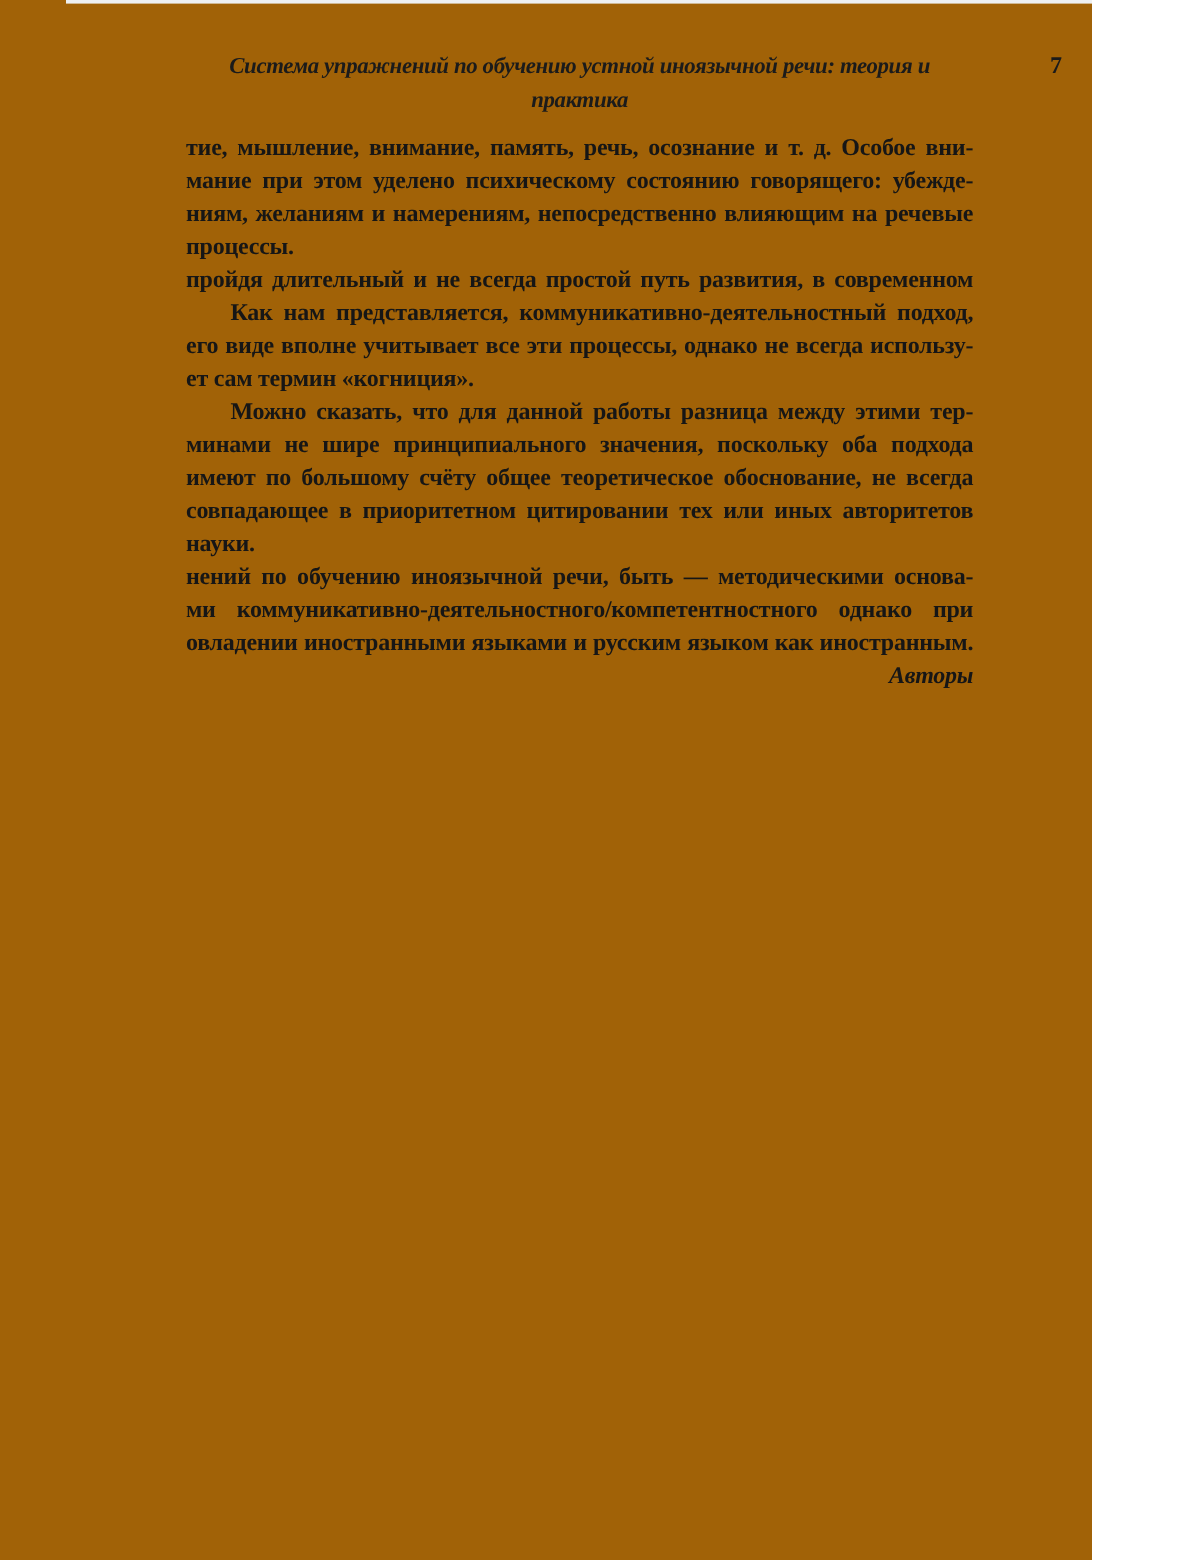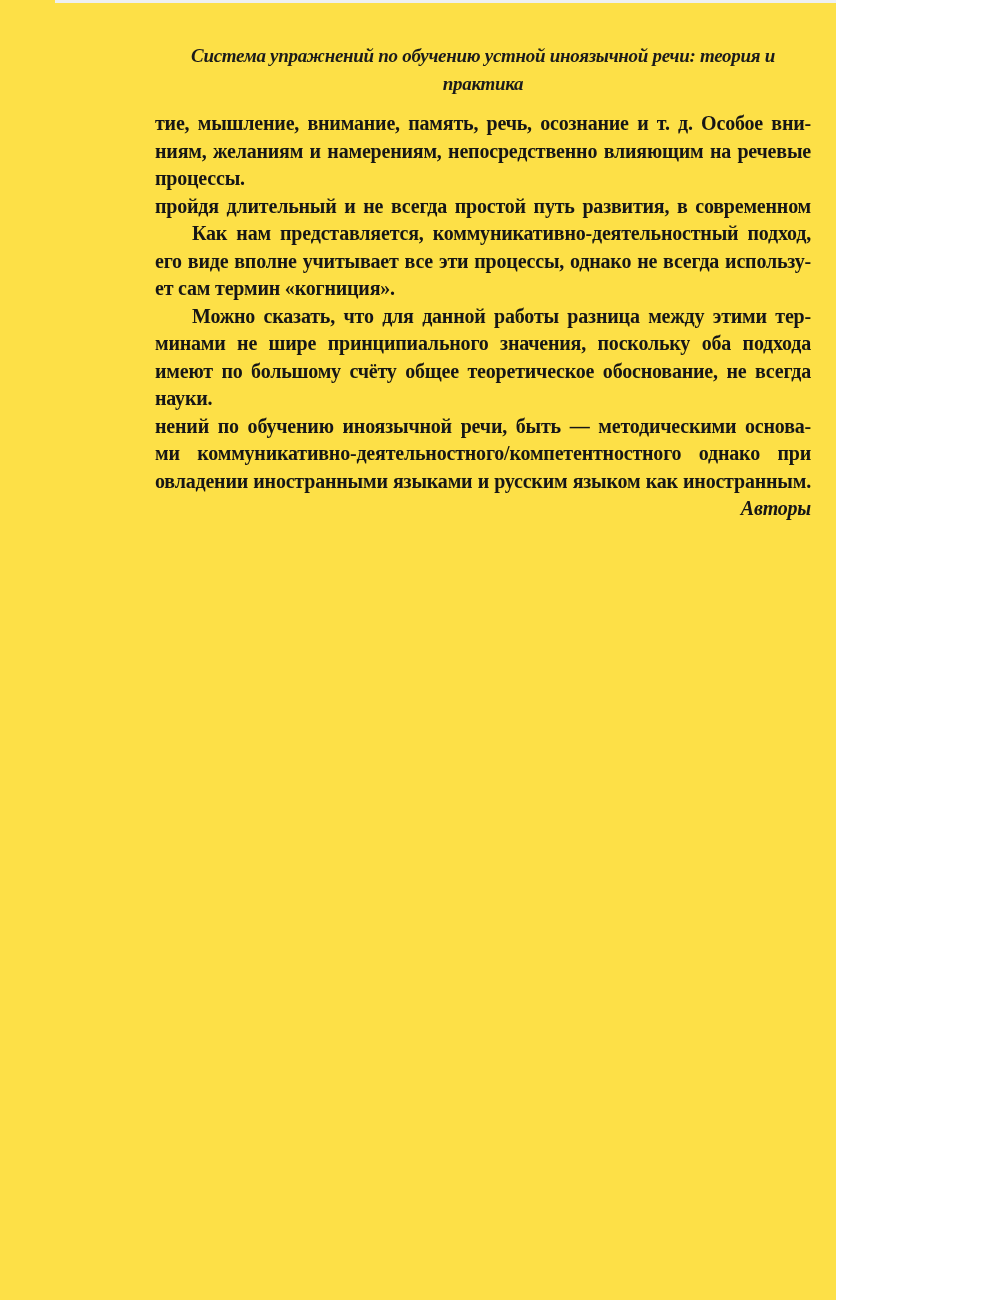--- a/index.html
+++ b/index.html
@@ -1,21 +1,21 @@
 <!DOCTYPE html>
 <html><head>
 <meta charset="utf-8">
 <style>
   * { margin: 0; padding: 0; box-sizing: border-box; }
   html, body { background: #ffffff; }
   .page {
     position: relative;
-    width: 836px;
+    width: 910px;
     height: 1300px;
-    background: #fde047;
+    background: #a16207;
     overflow: hidden;
     font-family: "Liberation Serif", "DejaVu Serif", serif;
     color: #161616;
   }
   .scan-edge {
     position: absolute;
     top: 0;
     left: 55px;
     width: 905px;
     height: 3px;
@@ -80,31 +80,33 @@
 <div class="page">
   <div class="scan-edge"></div>
 
   <div class="header-row">
     <span class="running-title">Система упражнений по обучению устной иноязычной речи: теория и практика</span>
   </div>
   <div class="pagenum">7</div>
 
   <div class="text-block">
     <div class="ln">тие, мышление, внимание, память, речь, осознание и т. д. Особое вни-</div>
+    <div class="ln">мание при этом уделено психическому состоянию говорящего: убежде-</div>
     <div class="ln">ниям, желаниям и намерениям, непосредственно влияющим на речевые</div>
     <div class="ln last">процессы.</div>
 
     <div class="ln">пройдя длительный и не всегда простой путь развития, в современном</div>
     <div class="ln indent">Как нам представляется, коммуникативно-деятельностный подход,</div>
     <div class="ln">его виде вполне учитывает все эти процессы, однако не всегда использу-</div>
     <div class="ln last">ет сам термин «когниция».</div>
 
     <div class="ln indent">Можно сказать, что для данной работы разница между этими тер-</div>
     <div class="ln">минами не шире принципиального значения, поскольку оба подхода</div>
     <div class="ln">имеют по большому счёту общее теоретическое обоснование, не всегда</div>
+    <div class="ln">совпадающее в приоритетном цитировании тех или иных авторитетов</div>
     <div class="ln last">науки.</div>
 
     <div class="ln">нений по обучению иноязычной речи, быть — методическими основа-</div>
     <div class="ln">ми коммуникативно-деятельностного/компетентностного однако при</div>
     <div class="ln">овладении иностранными языками и русским языком как иностранным.</div>
 
     <div class="ln sig">Авторы</div>
   </div>
 </div>
 

